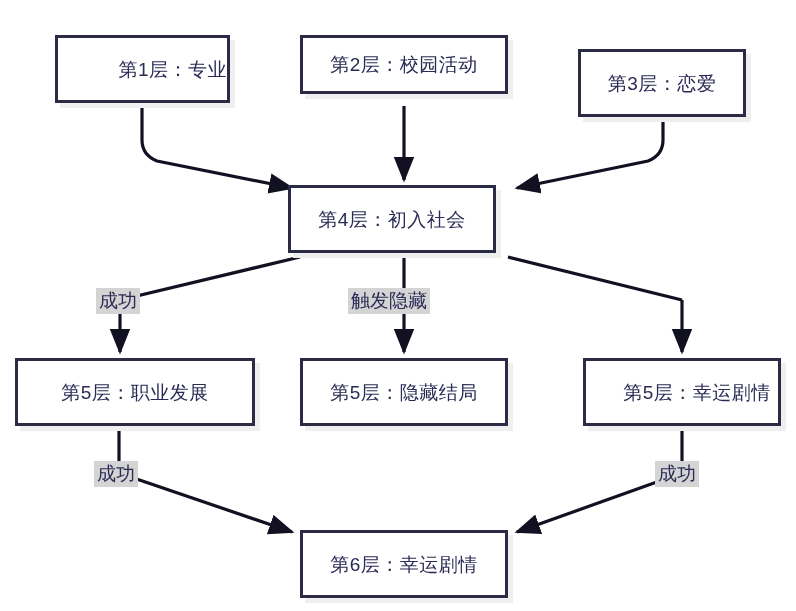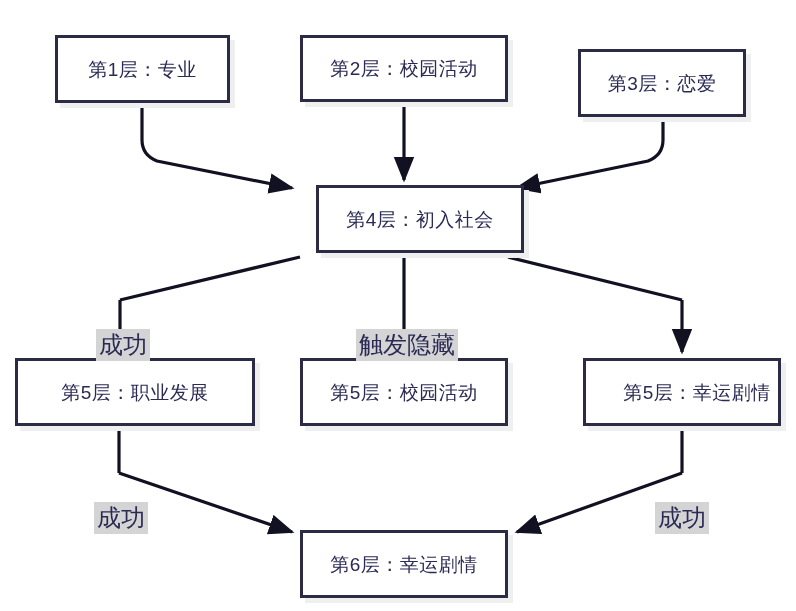--- a/index.html
+++ b/index.html
@@ -39,26 +39,25 @@
     font-size: 19px;
     color: #2a2a55;
     letter-spacing: 0.5px;
     white-space: nowrap;
     line-height: 1;
   }
   .edge-label {
     position: absolute;
     background: #d4d4d4;
     color: #2a2a55;
-    font-size: 24px;
+    font-size: 19px;
     line-height: 1.15;
     padding: 2px 3px;
     white-space: nowrap;
     z-index: 4;
-    margin-top: 41px;
   }
 </style>
 </head>
 <body>
 
 <div id="stage">
 
   <svg id="edges" viewBox="0 0 796 611" xmlns="http://www.w3.org/2000/svg">
     <defs>
       <marker id="arrowhead" markerWidth="9" markerHeight="9" refX="7.2" refY="3.2" orient="auto" markerUnits="strokeWidth">
@@ -80,54 +79,54 @@
     <path d="M 508 257 L 682 300" fill="none" stroke="#111122" stroke-width="3.2"></path>
     <path d="M 682 300 L 682 352" fill="none" stroke="#111122" stroke-width="3.2" marker-end="url(#arrowhead)"></path>
 
     <path d="M 119 429 L 119 473" fill="none" stroke="#111122" stroke-width="3.2"></path>
     <path d="M 119 473 L 292 532" fill="none" stroke="#111122" stroke-width="3.2" marker-end="url(#arrowhead)"></path>
 
     <path d="M 682 429 L 682 473" fill="none" stroke="#111122" stroke-width="3.2"></path>
     <path d="M 682 473 L 517 532" fill="none" stroke="#111122" stroke-width="3.2" marker-end="url(#arrowhead)"></path>
   </svg>
 
-  <div class="node" style="left:55px; top:35px; width:175px; height:68px;">
+  <div class="node" style="left:55px; top:35px; width:175px; height:68px;justify-content:flex-end;">
     <span class="node-label">第1层：专业</span>
   </div>
 
-  <div class="node" style="left:300px; top:35px; width:208px; height:67px;">
+  <div class="node" style="left:300px; top:35px; width:208px; height:59px;">
     <span class="node-label">第2层：校园活动</span>
   </div>
 
   <div class="node" style="left:578px; top:49px; width:168px; height:68px;">
     <span class="node-label">第3层：恋爱</span>
   </div>
 
-  <div class="node" style="left:316px; top:185px; width:208px; height:68px;">
+  <div class="node" style="left:288px; top:185px; width:208px; height:68px;">
     <span class="node-label">第4层：初入社会</span>
   </div>
 
   <div class="node" style="left:15px; top:358px; width:240px; height:68px;">
     <span class="node-label">第5层：职业发展</span>
   </div>
 
   <div class="node" style="left:300px; top:358px; width:208px; height:68px;">
-    <span class="node-label">第5层：校园活动</span>
+    <span class="node-label">第5层：隐藏结局</span>
   </div>
 
   <div class="node" style="left:583px; top:358px; width:198px; height:68px;padding-left:30px;">
     <span class="node-label">第5层：幸运剧情</span>
   </div>
 
   <div class="node" style="left:300px; top:530px; width:208px; height:68px;">
     <span class="node-label">第6层：幸运剧情</span>
   </div>
 
   <div class="edge-label" style="left:96px; top:288px;">成功</div>
 
-  <div class="edge-label" style="left:356px; top:288px;">触发隐藏</div>
+  <div class="edge-label" style="left:348px; top:288px;">触发隐藏</div>
 
 
   <div class="edge-label" style="left:94px; top:461px;">成功</div>
 
   <div class="edge-label" style="left:655px; top:461px;">成功</div>
 
 </div>
 
 </body></html>

